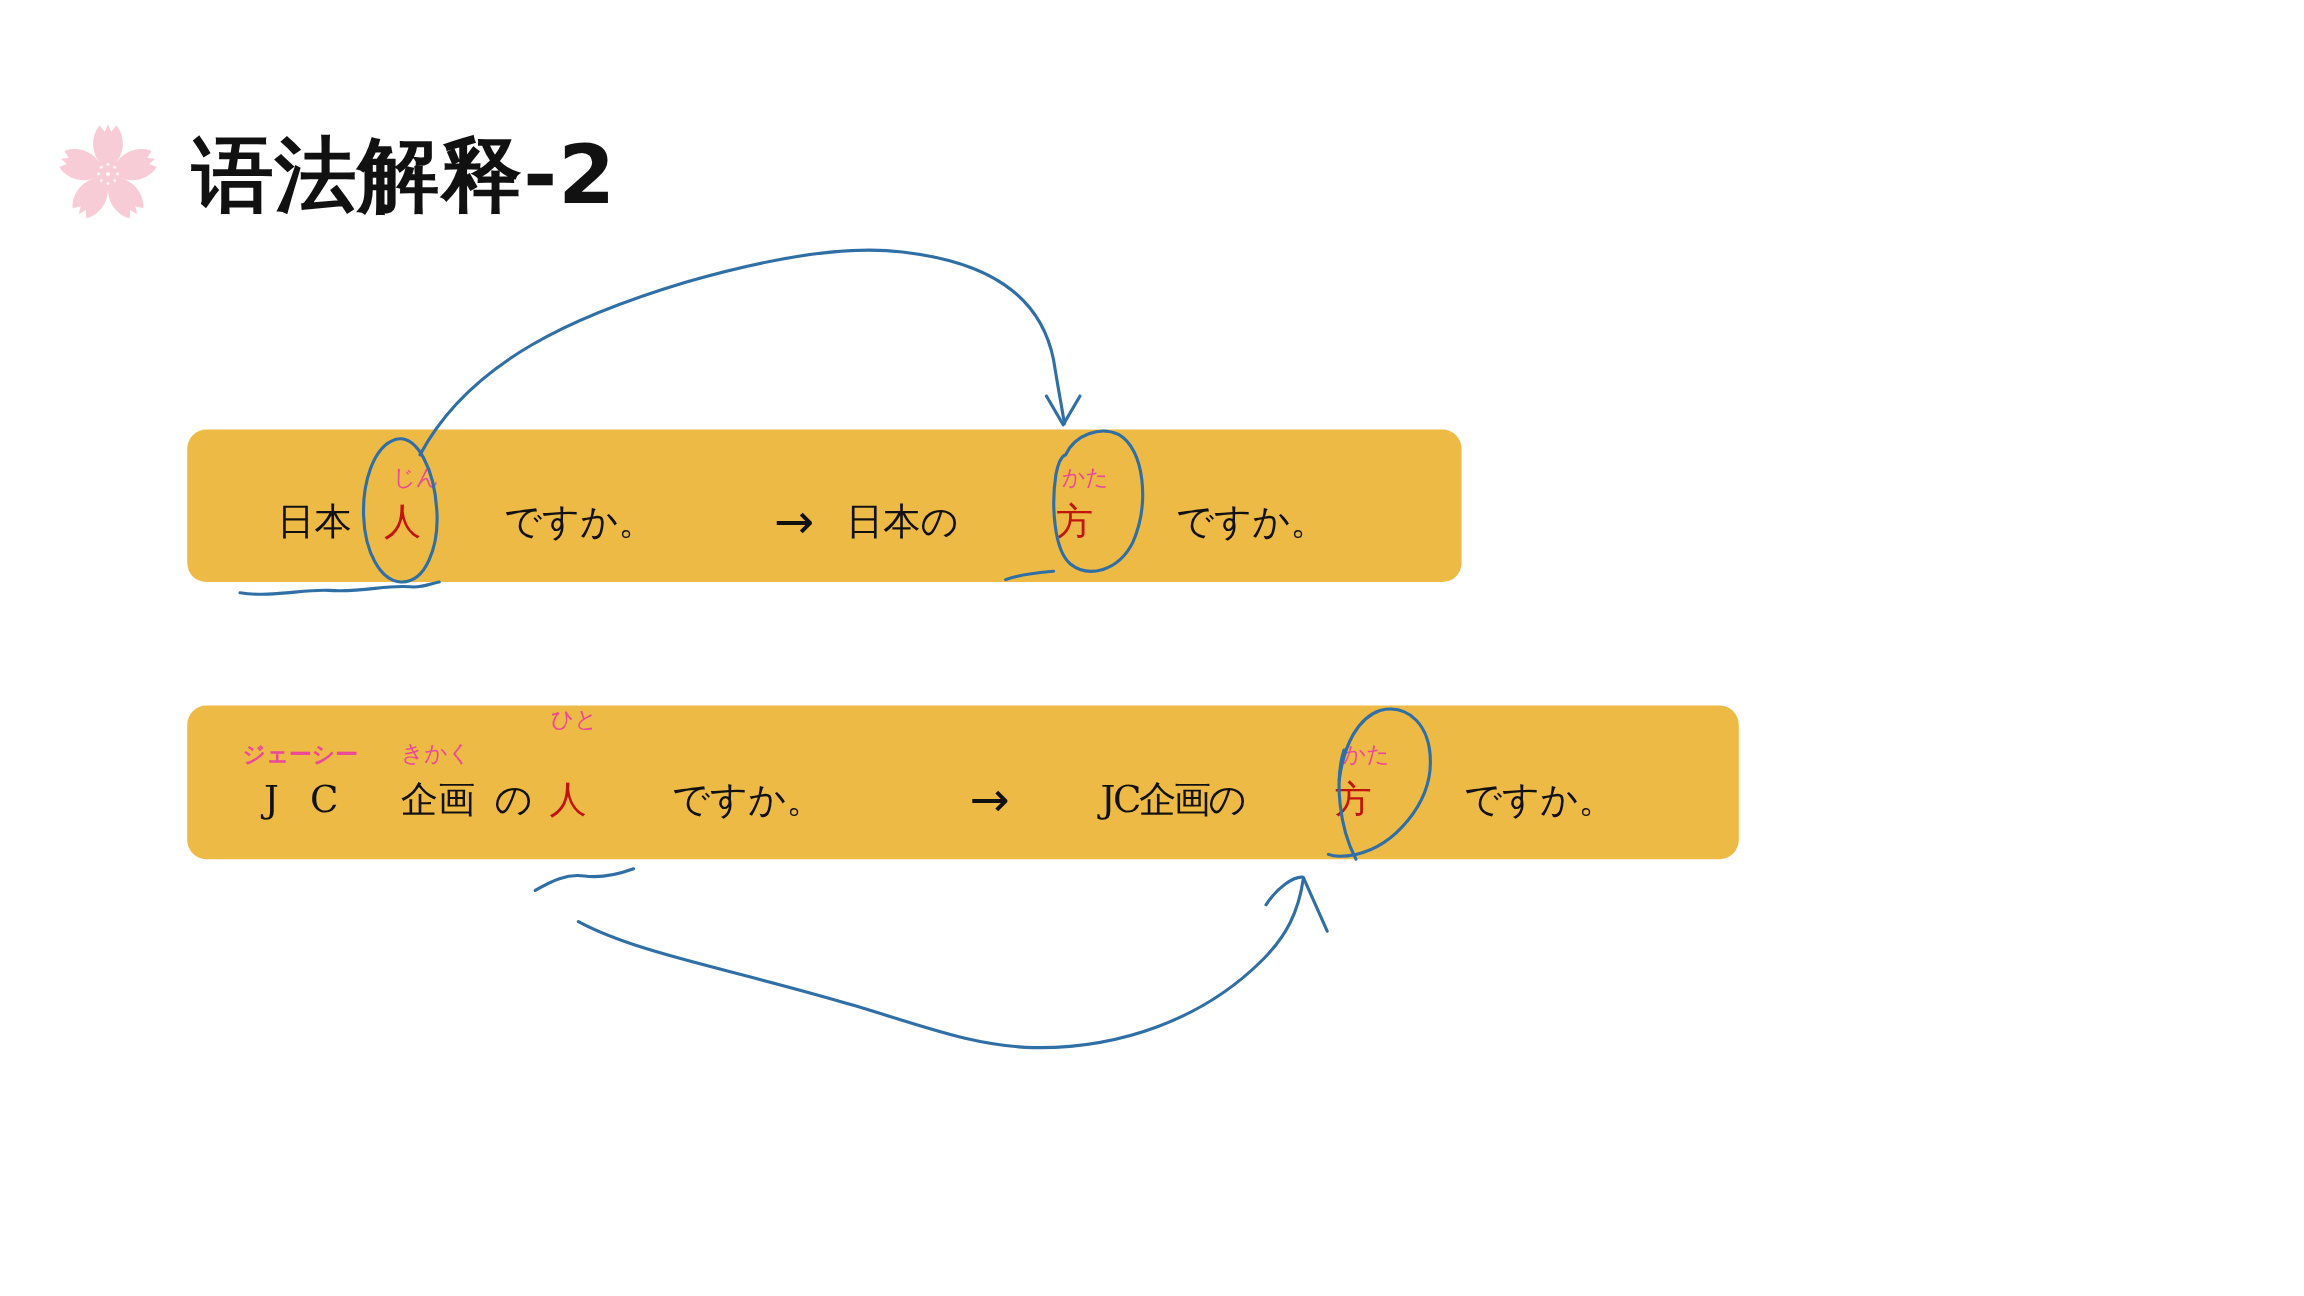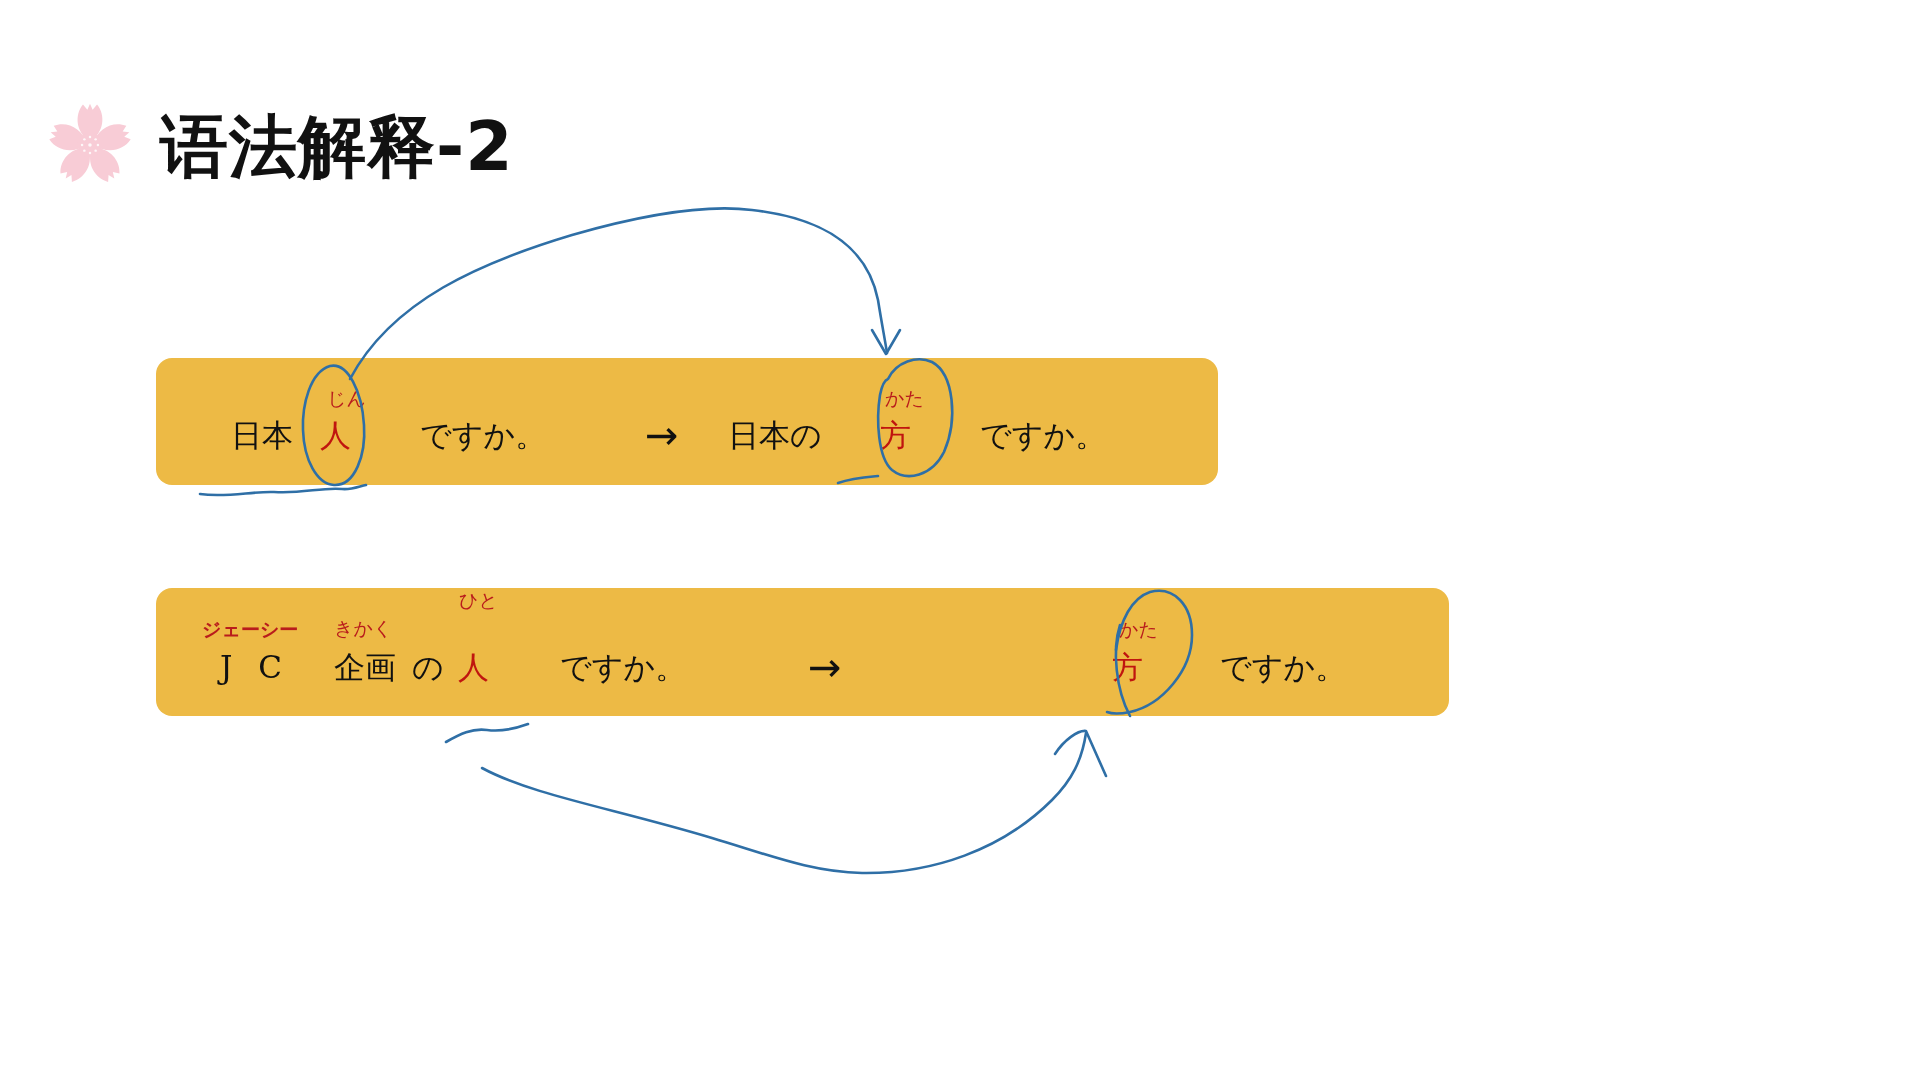--- a/index.html
+++ b/index.html
@@ -17,21 +17,21 @@
     letter-spacing: 1px; white-space: nowrap;
   }
   .box {
     position: absolute; background: #EDBA45; border-radius: 16px;
   }
   #box1 { left: 144px; top: 358px; width: 1062px; height: 127px; }
   #box2 { left: 144px; top: 588px; width: 1293px; height: 128px; }
 
   .seg { position: absolute; white-space: nowrap; color: #111; font-size: 31px; line-height: 50px; }
   .red { color: #C0150F; }
-  .ruby { position: absolute; white-space: nowrap; color: #b91c1c; font-size: 19px; line-height: 20px;
+  .ruby { position: absolute; white-space: nowrap; color: #ec4899; font-size: 19px; line-height: 20px;
           font-family: "DejaVu Sans", "Liberation Sans", sans-serif; }
   .arrow { position: absolute; font-size: 40px; line-height: 50px; color: #111;
            font-family: "DejaVu Sans", sans-serif; }
   svg.ink { position: absolute; left: 0; top: 0; width: 1920px; height: 1080px; pointer-events: none; }
 </style>
 </head>
 <body>
 
 <div class="slide">
 
@@ -61,39 +61,40 @@
 
   <div class="box" id="box1"></div>
 
   <span class="ruby" style="left:315px; top:388px;">じん</span>
   <span class="seg" style="left:219px; top:410px;">日本</span>
   <span class="seg red" style="left:308px; top:410px;">人</span>
   <span class="seg" style="left:408px; top:410px;">ですか。</span>
 
   <span class="arrow" style="left:633px; top:410px;">→</span>
 
-  <span class="seg" style="left:716px; top:410px;">日本の</span>
+  <span class="seg" style="left:693px; top:410px;">日本の</span>
   <span class="ruby" style="left:873px; top:388px;">かた</span>
   <span class="seg red" style="left:868px; top:410px;">方</span>
   <span class="seg" style="left:968px; top:410px;">ですか。</span>
 
   <div class="box" id="box2"></div>
 
   <span class="ruby" style="left:190px; top:619px;font-weight:bold;">ジェーシー</span>
   <span class="ruby" style="left:322px; top:618px;">きかく</span>
   <span class="ruby" style="left:447px; top:590px;">ひと</span>
 
   <span class="seg" style="left:208px; top:642px; letter-spacing:8px;text-align:right;">J C</span>
   <span class="seg" style="left:322px; top:642px;">企画</span>
   <span class="seg" style="left:400px; top:642px;">の</span>
   <span class="seg red" style="left:446px; top:642px;">人</span>
   <span class="seg" style="left:548px; top:642px;">ですか。</span>
 
   <span class="arrow" style="left:796px; top:642px;">→</span>
 
+  <span class="seg" style="left:905px; top:642px; letter-spacing:-2px;">JC企画の</span>
   <span class="ruby" style="left:1107px; top:619px;">かた</span>
   <span class="seg red" style="left:1100px; top:642px;">方</span>
   <span class="seg" style="left:1208px; top:642px;">ですか。</span>
 
   <svg class="ink" viewBox="0 0 1920 1080">
     <g fill="none" stroke="#2F6FA6" stroke-width="2.6" stroke-linecap="round" stroke-linejoin="round">
 
       <path d="M318 366 C298 372 290 405 291 430 C292 460 305 484 322 485 C343 486 354 455 352 425 C350 392 336 362 318 366 Z"></path>
 
       <path d="M188 494 C215 498 240 491 262 492 C290 494 310 487 330 489 C340 490 348 486 354 485"></path>

